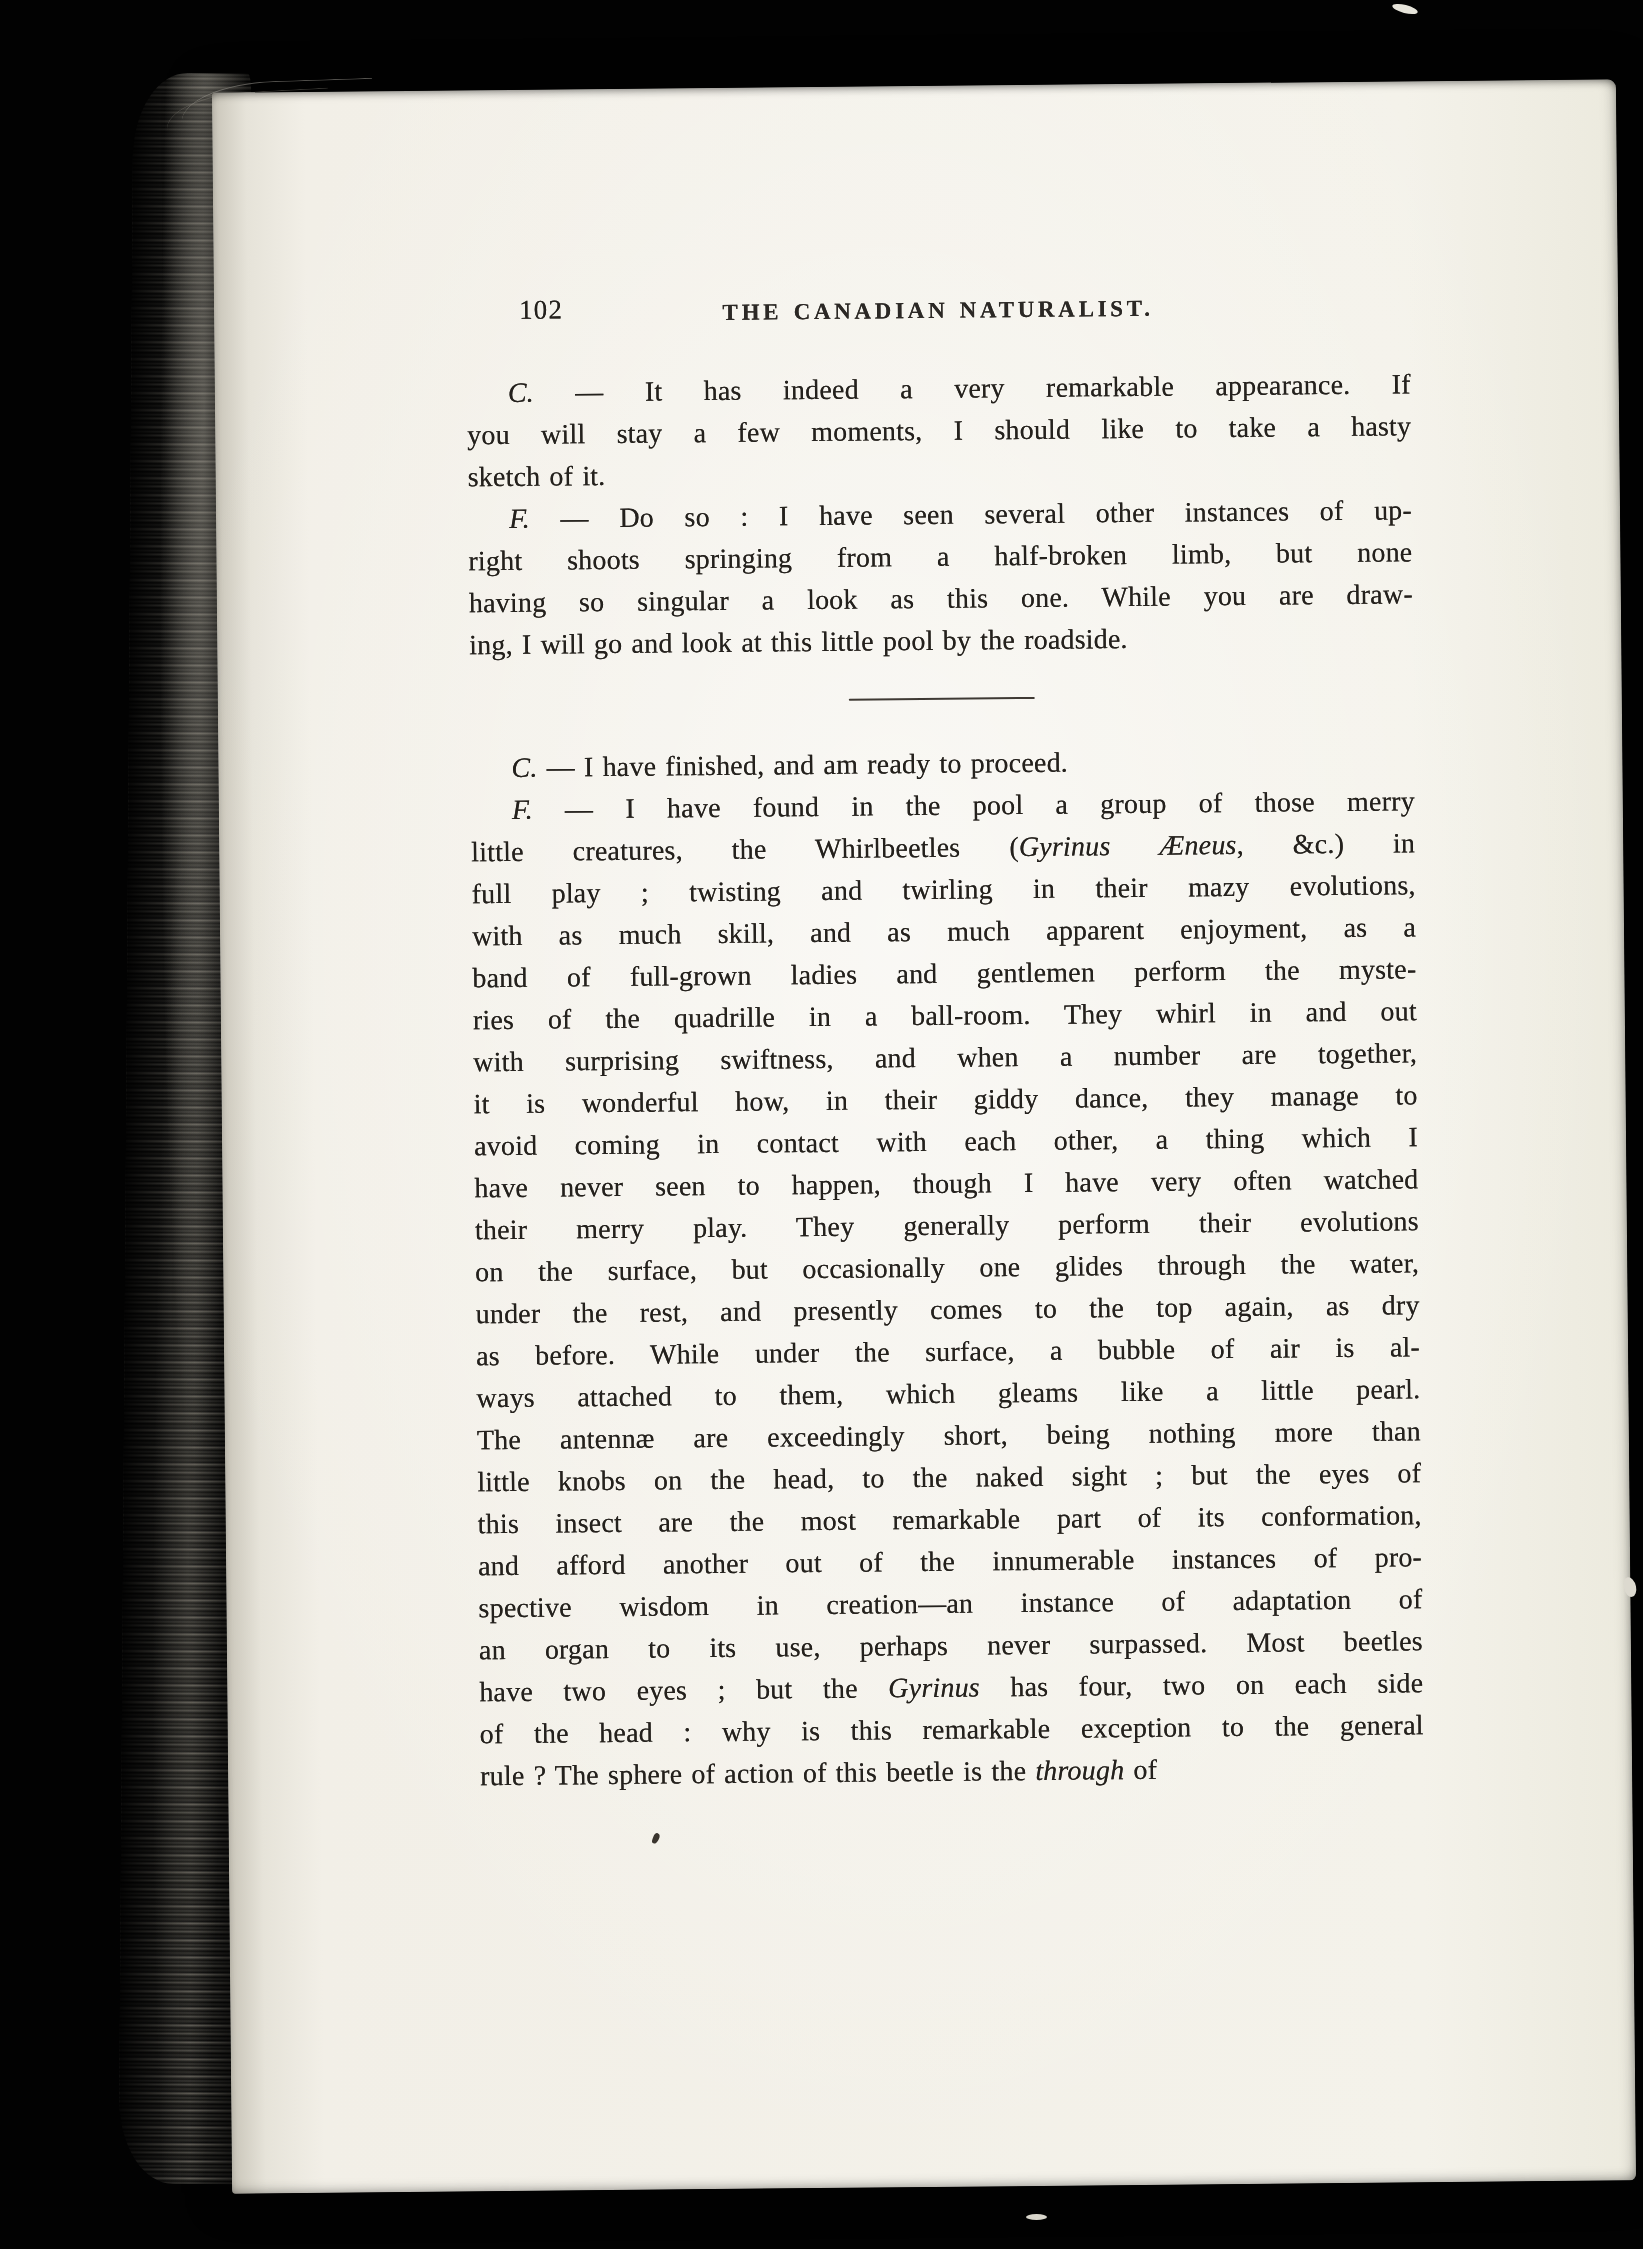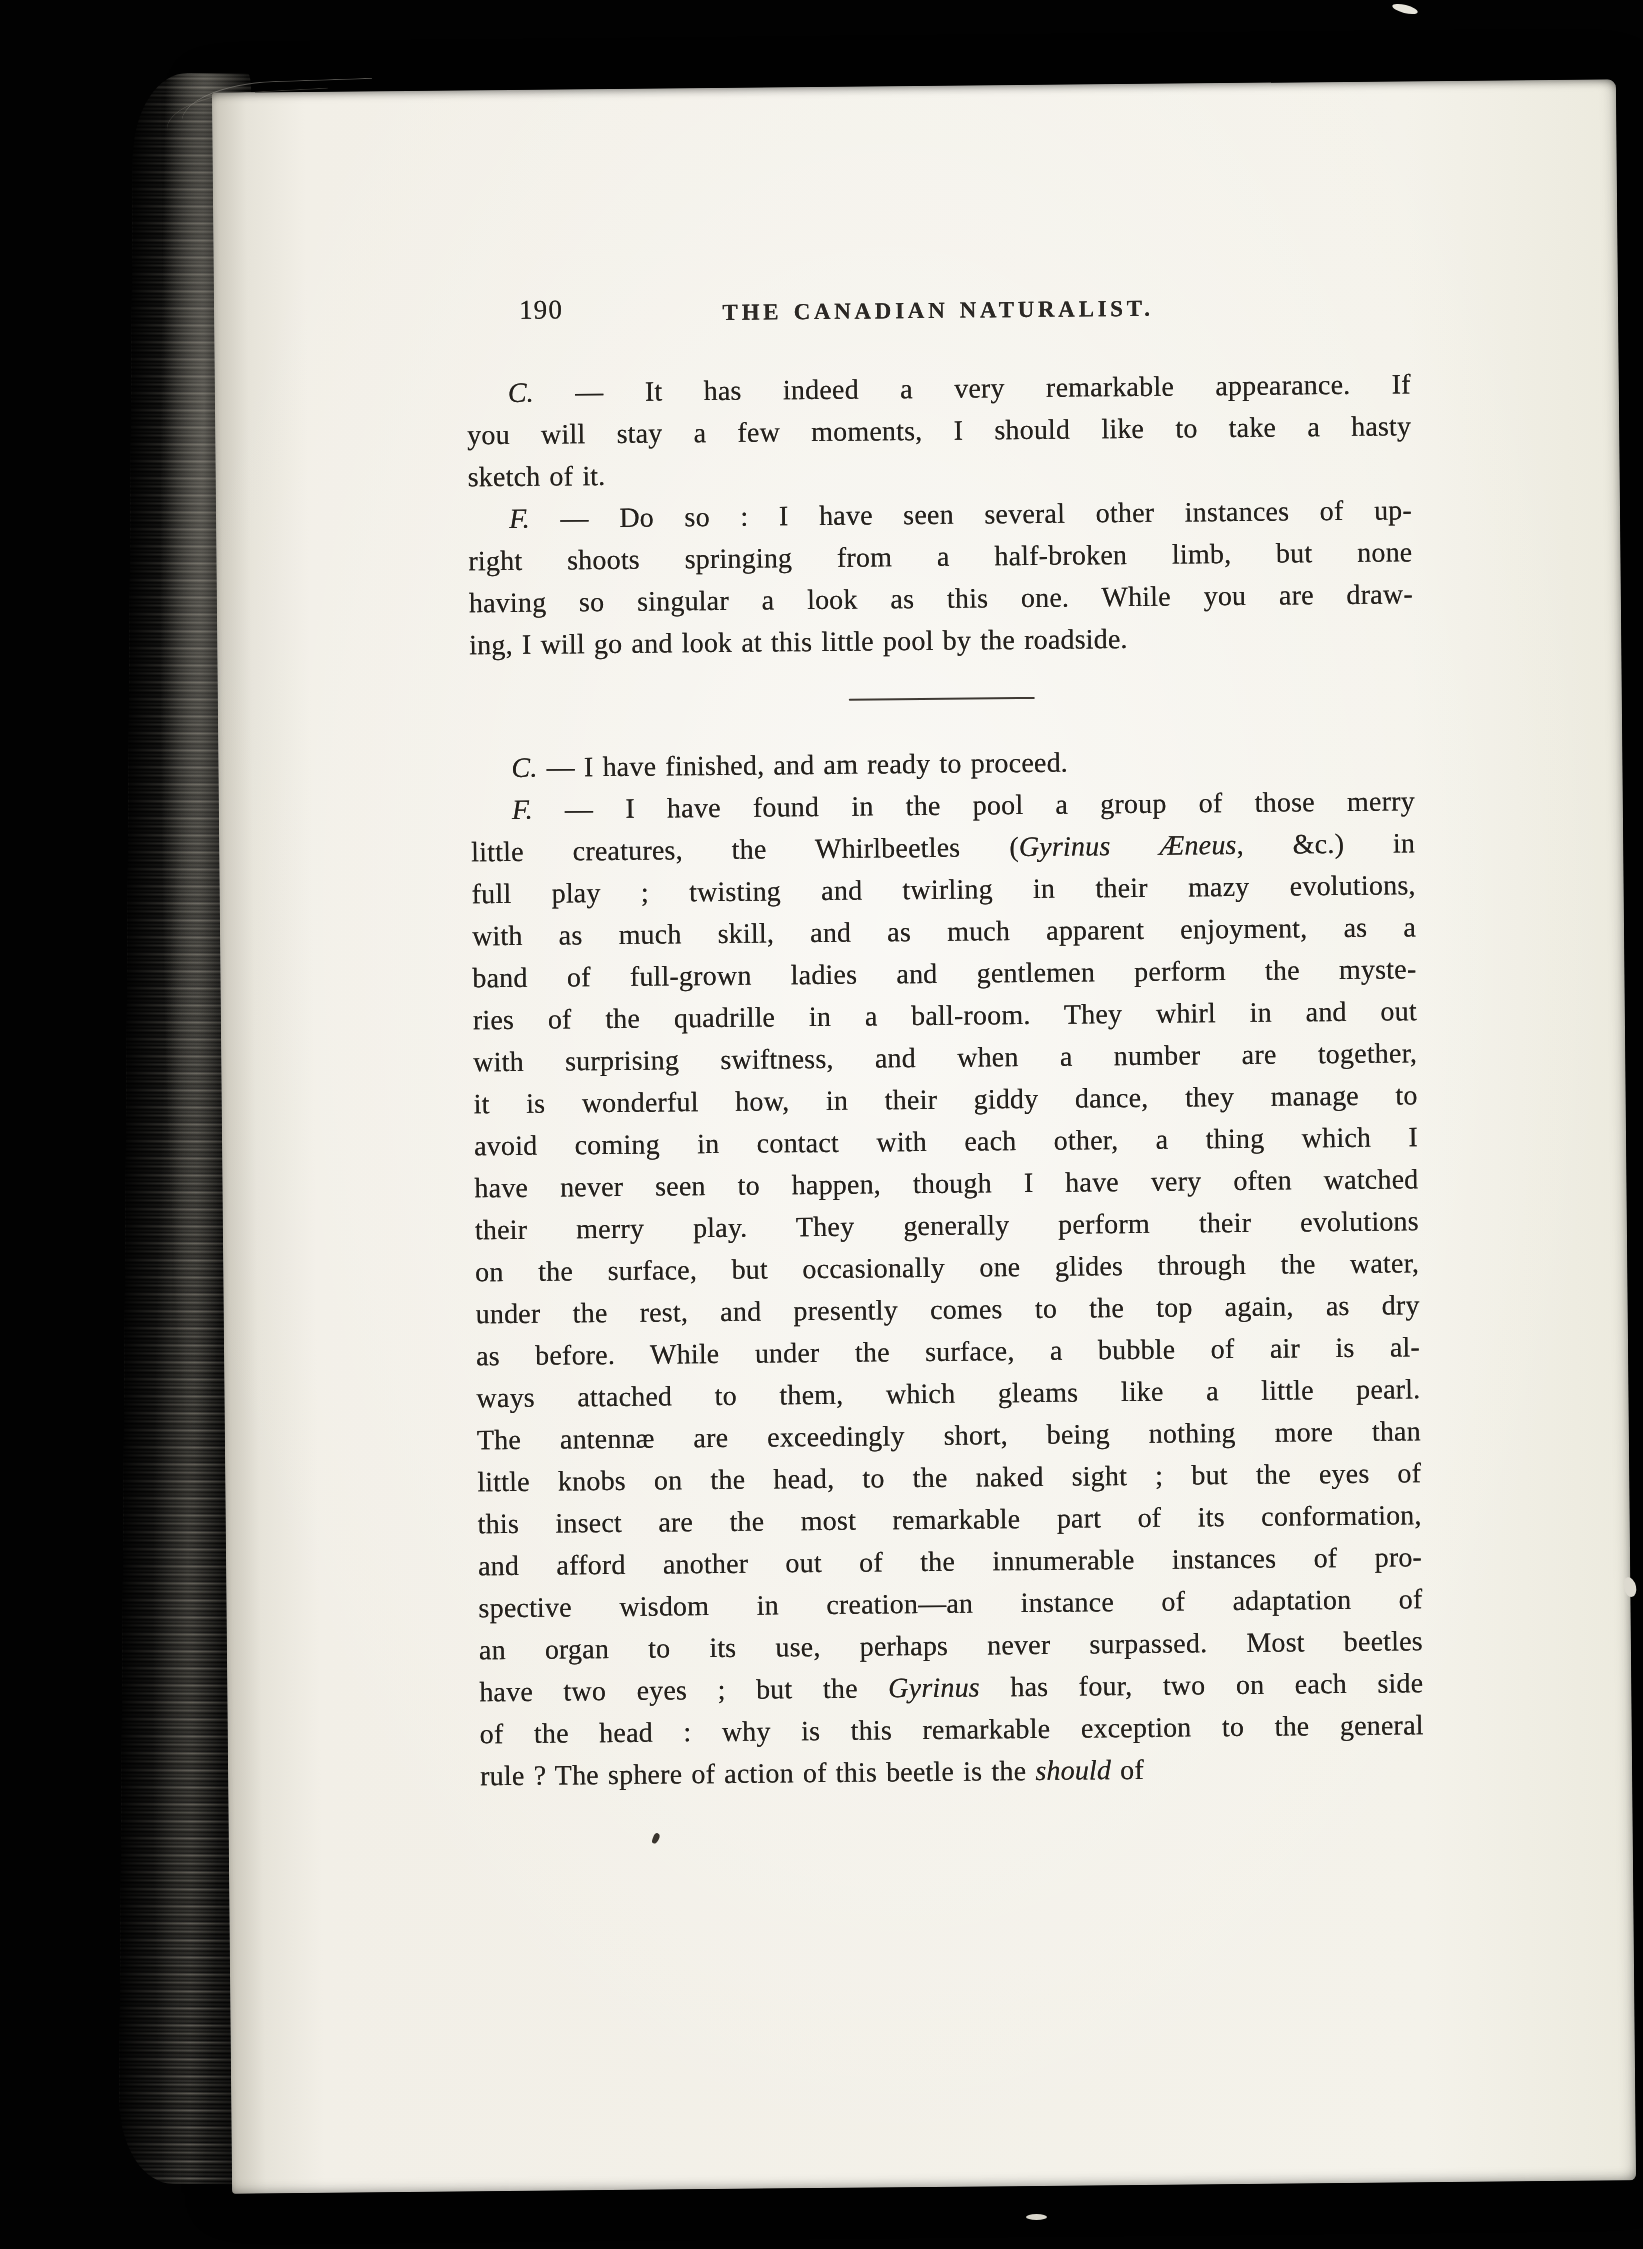--- a/index.html
+++ b/index.html
@@ -127,21 +127,21 @@
 <div class="scan">
 
   <div class="page-edges"></div>
   <div class="curl curl1"></div>
   <div class="curl curl2"></div>
 
   <div class="book-page">
     <div class="text-block">
 
       <div class="page-header">
-        <span class="page-number">190</span>
+        <span class="page-number">102</span>
         <span class="running-title">THE CANADIAN NATURALIST.</span>
       </div>
 
       <div class="section section-1">
           <div class="para">
             <div class="pline pfirst"><i>C.</i> — It has indeed a very remarkable appearance.  If</div>
             <div class="pline">you will stay a few moments, I should like to take a hasty</div>
             <div class="pline plast">sketch of it.</div>
           </div>
           <div class="para">
@@ -175,21 +175,21 @@
             <div class="pline">as before.  While under the surface, a bubble of air is al-</div>
             <div class="pline">ways attached to them, which gleams like a little pearl.</div>
             <div class="pline">The antennæ are exceedingly short, being nothing more than</div>
             <div class="pline">little knobs on the head, to the naked sight ; but the eyes of</div>
             <div class="pline">this insect are the most remarkable part of its conformation,</div>
             <div class="pline">and afford another out of the innumerable instances of pro-</div>
             <div class="pline">spective wisdom in creation—an instance of adaptation of</div>
             <div class="pline">an organ to its use, perhaps never surpassed.  Most beetles</div>
             <div class="pline">have two eyes ; but the <i>Gyrinus</i> has four, two on each side</div>
             <div class="pline">of the head :  why is this remarkable exception to the general</div>
-            <div class="pline plast">rule ?  The sphere of action of this beetle is the <i>should</i> of</div>
+            <div class="pline plast">rule ?  The sphere of action of this beetle is the <i>through</i> of</div>
           </div>
         </div>
 
     </div>
   </div>
 
   <div class="artifact a1"></div>
   <div class="artifact a2"></div>
   <div class="artifact a3"></div>
   <div class="artifact a4"></div>

